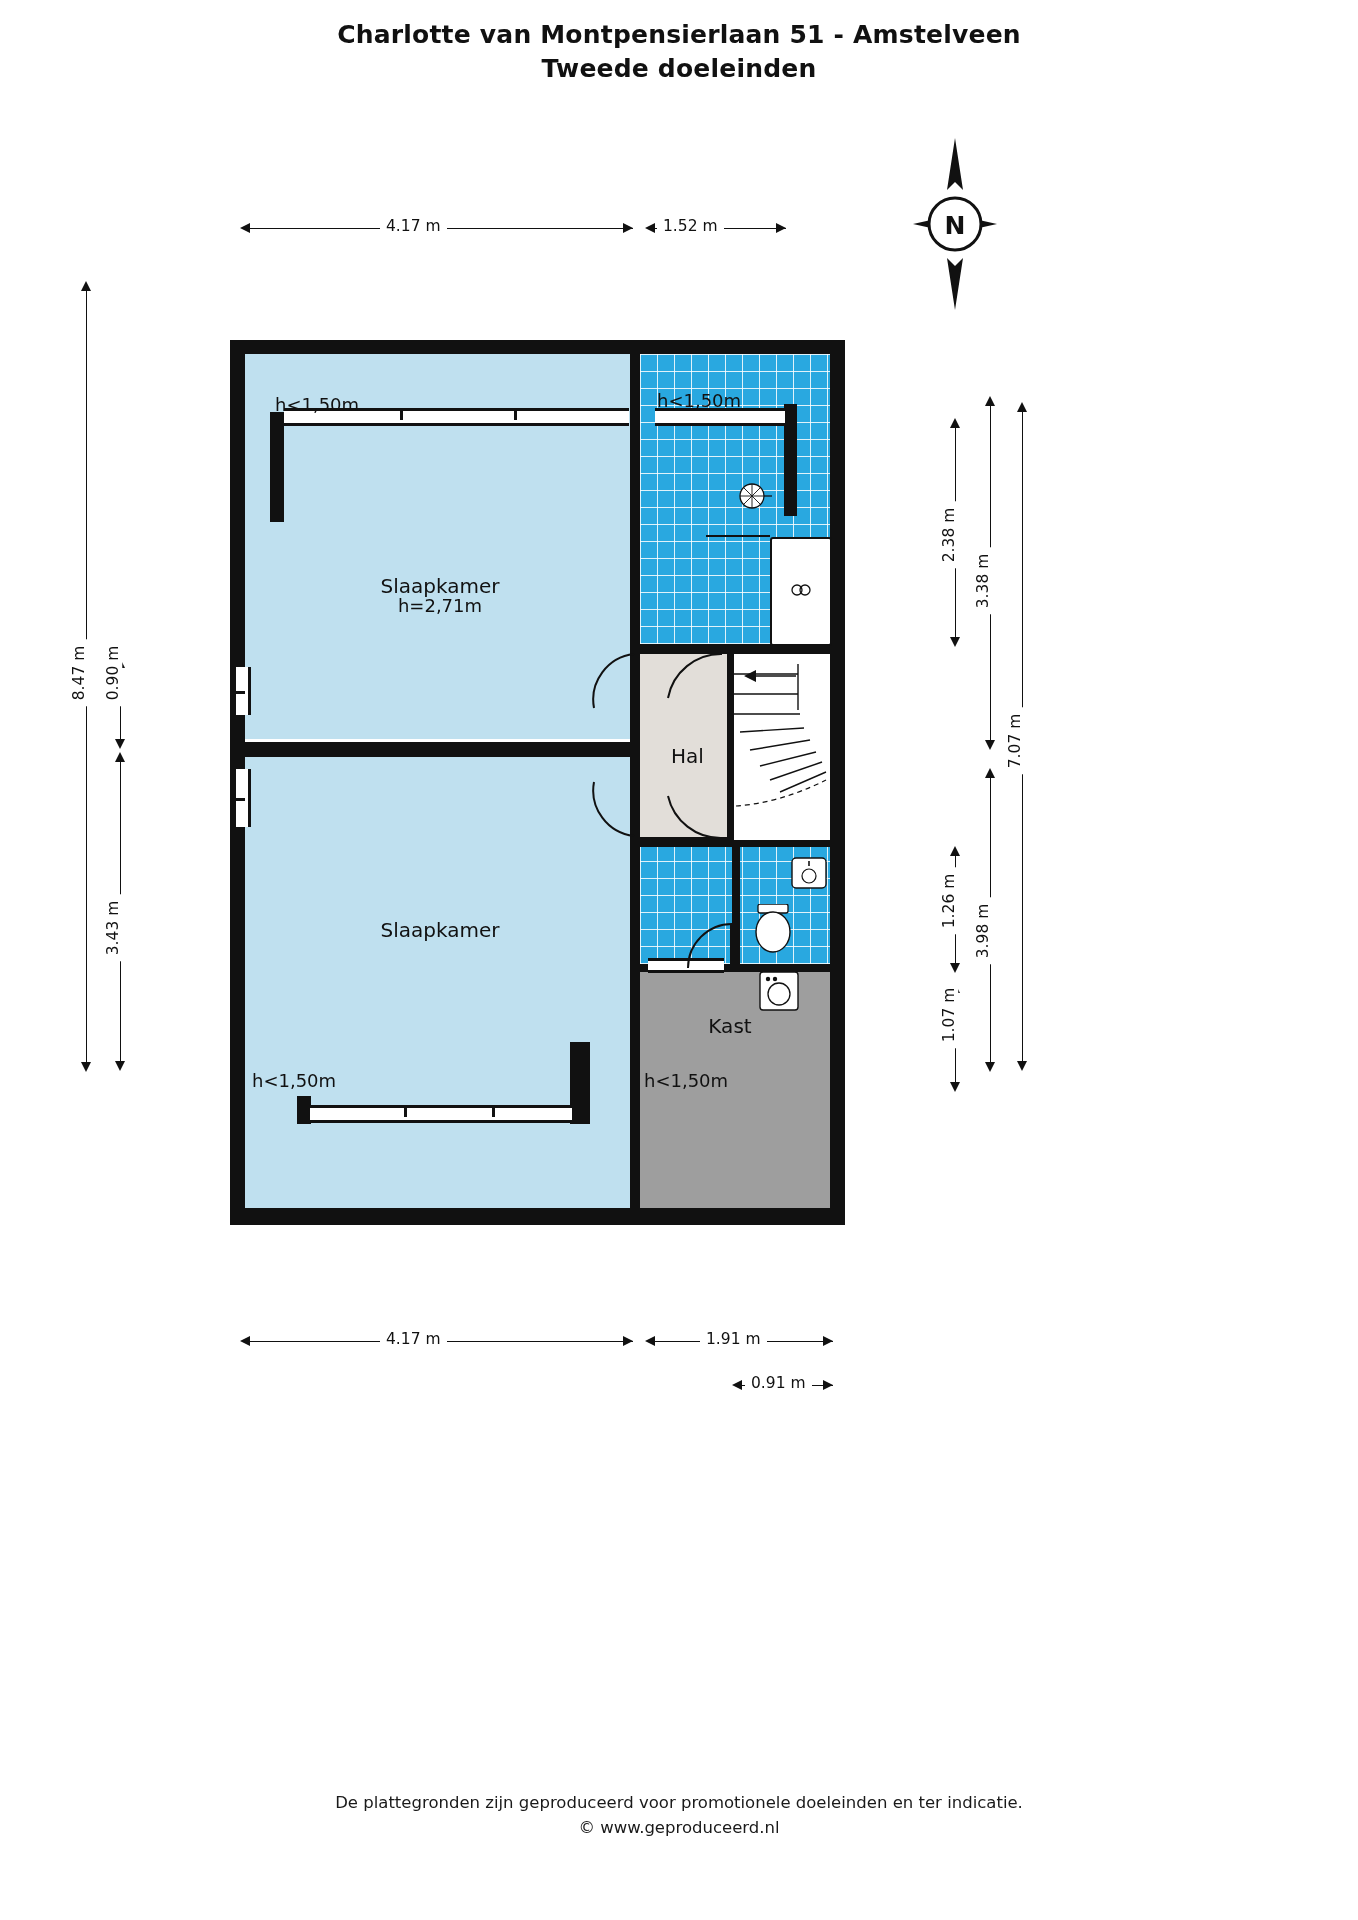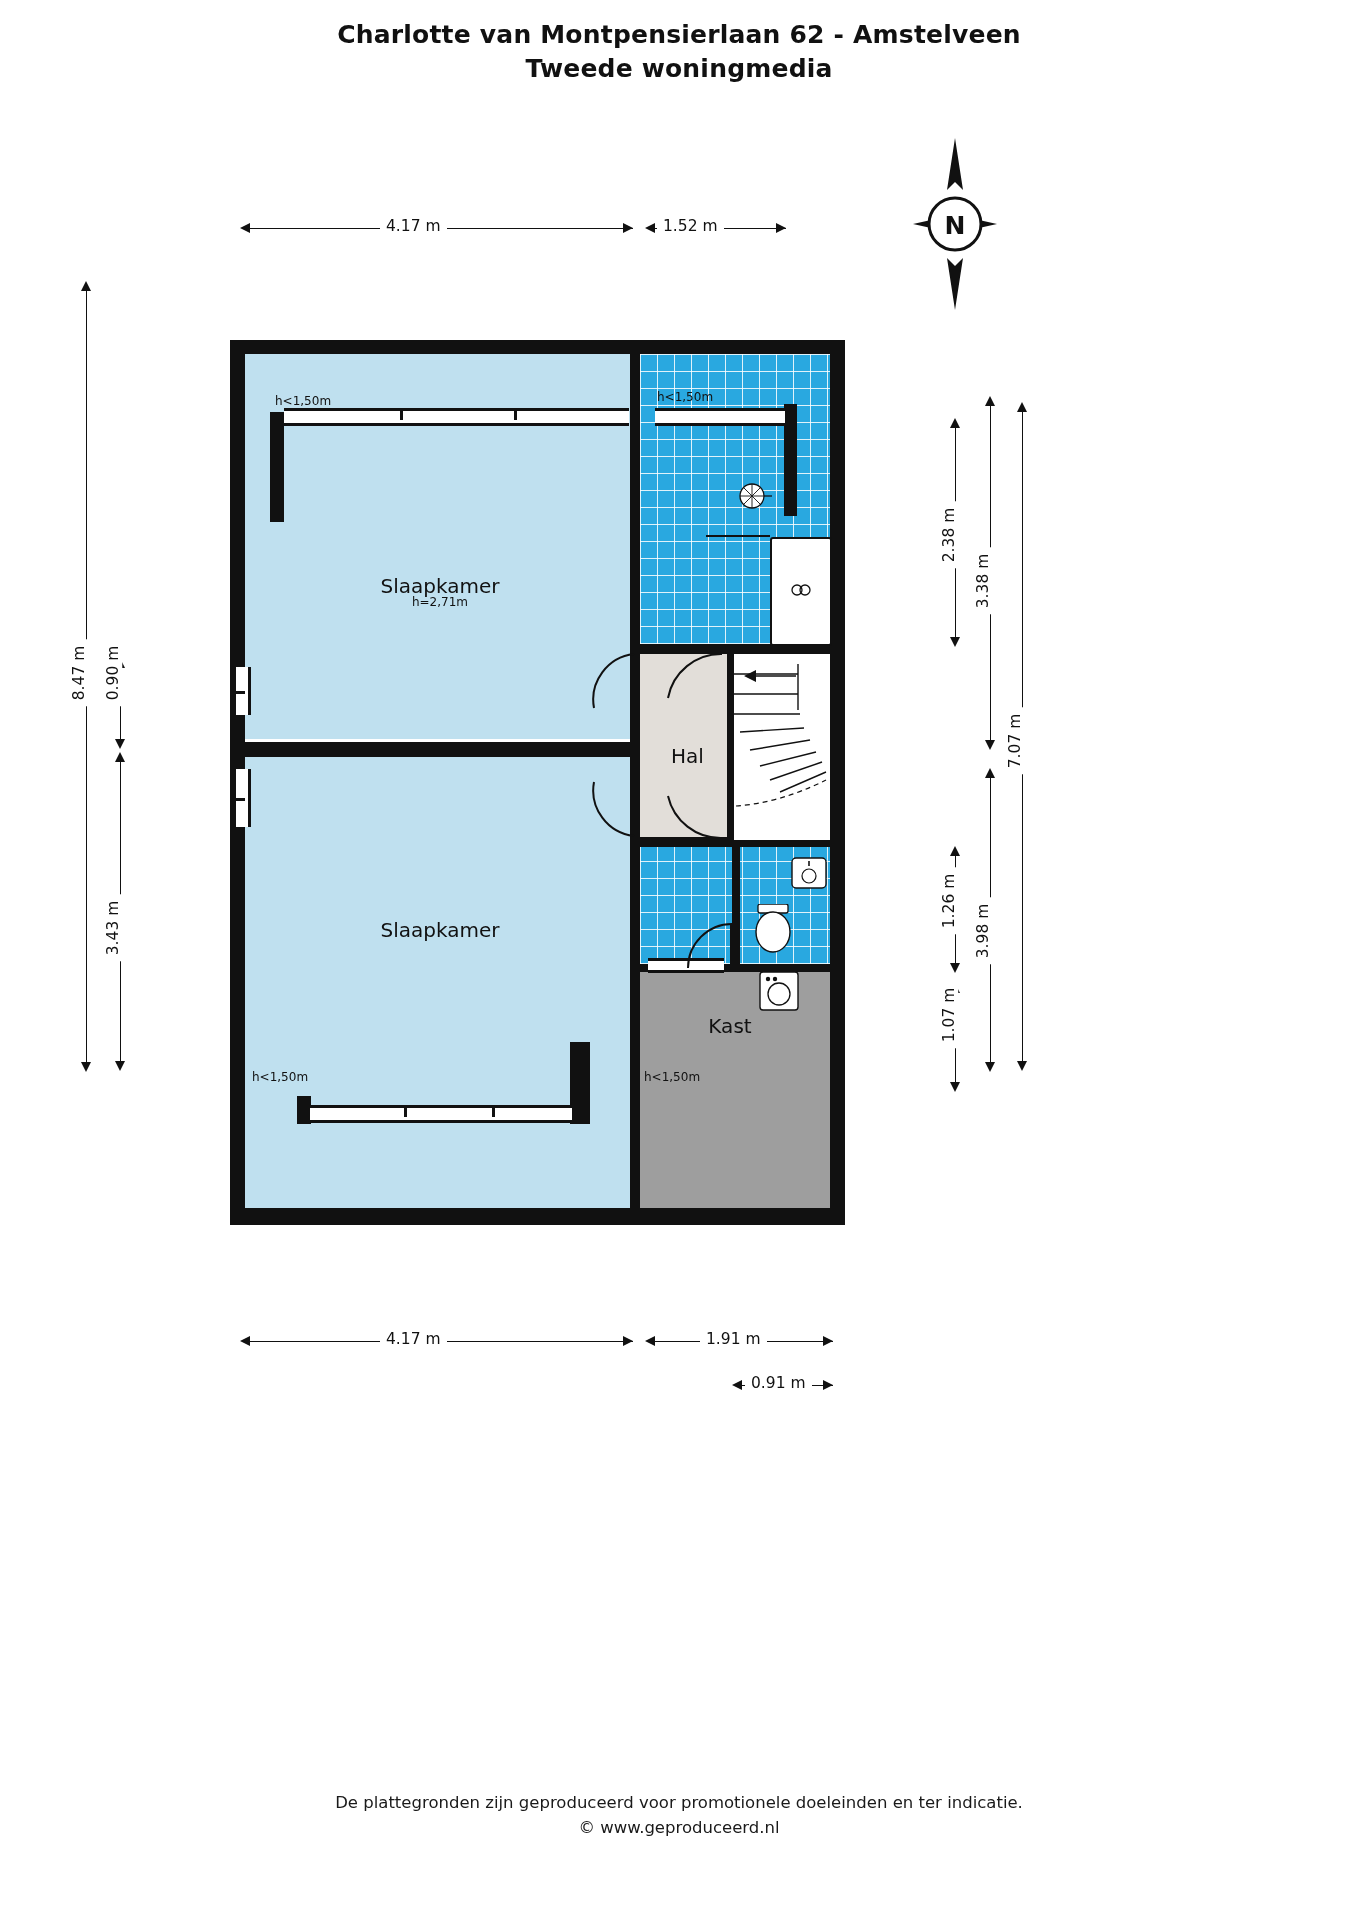--- a/index.html
+++ b/index.html
@@ -76,21 +76,21 @@
     background-size: 17px 17px;
   }
 
   .label {
     position: absolute;
     font-size: 15.5px;
     color: #111;
     text-align: center;
     white-space: nowrap;
   }
-  .label.small { font-size: 12px; }
+  .label.small { font-size: 18px; }
   .room-name { font-size: 20px; }
 
   
   .window-h {
     position: absolute;
     background: #ffffff;
     border-top: 3px solid #111;
     border-bottom: 3px solid #111;
   }
   .window-v {
@@ -147,22 +147,22 @@
   .arr-up    { border-left: 5px solid transparent; border-right: 5px solid transparent; border-bottom: 10px solid #111; }
   .arr-down  { border-left: 5px solid transparent; border-right: 5px solid transparent; border-top: 10px solid #111; }
 
   
   #compass { position: absolute; left: 905px; top: 130px; width: 100px; height: 180px; }
 </style>
 </head>
 <body>
 
 <div id="title-block">
-  <div class="line">Charlotte van Montpensierlaan 62 - Amstelveen</div>
-  <div class="line">Tweede woningmedia</div>
+  <div class="line">Charlotte van Montpensierlaan 51 - Amstelveen</div>
+  <div class="line">Tweede doeleinden</div>
 </div>
 
 <div id="plan">
 
   <div class="dim-h" style="left:243px; top:224px; width:390px;"></div>
   <div class="arrow arr-left" style="left:240px; top:219px;"></div>
   <div class="arrow arr-right" style="left:623px; top:219px;"></div>
   <div class="dim-label" style="left:380px; top:213px;">4.17 m</div>
 
   <div class="dim-h" style="left:648px; top:224px; width:138px;"></div>

